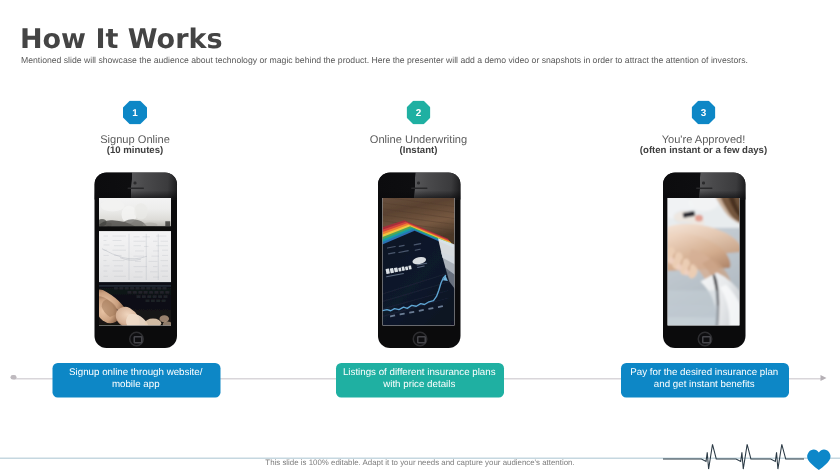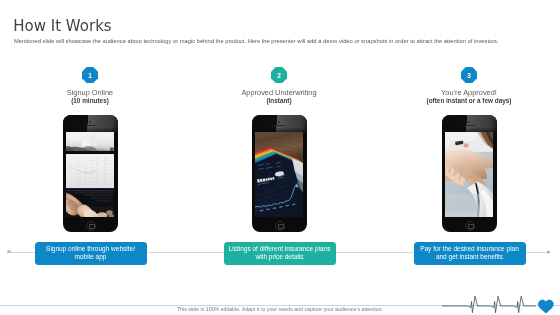--- a/index.html
+++ b/index.html
@@ -1,20 +1,20 @@
 <!DOCTYPE html>
 <html><head>
 <meta charset="utf-8">
 <style>
   html,body{margin:0;padding:0;}
   body{width:560px;height:315px;background:#ffffff;font-family:"Liberation Sans",sans-serif;overflow:hidden;position:relative;
        -webkit-font-smoothing:antialiased;}
   .slide{position:absolute;inset:0;background:#fff;}
 
-  .title{position:absolute;left:13.3px;top:17px;font-family:"DejaVu Sans",sans-serif;font-size:15px;font-weight:400;color:#444444;letter-spacing:0px;line-height:19px;}
+  .title{position:absolute;left:13.3px;top:17px;font-family:"DejaVu Sans",sans-serif;font-size:18px;font-weight:700;color:#444444;letter-spacing:0px;line-height:19px;}
   .subtitle{position:absolute;left:14px;top:37.6px;width:520px;font-size:5.78px;line-height:7px;color:#595959;}
 
   
   .col{position:absolute;top:0;width:190px;height:315px;}
   .badge{position:absolute;top:67px;width:16px;height:16px;left:50%;margin-left:-8px;
          clip-path:polygon(29.3% 0%,70.7% 0%,100% 29.3%,100% 70.7%,70.7% 100%,29.3% 100%,0% 70.7%,0% 29.3%);
          color:#fff;font-size:6.6px;font-weight:600;display:flex;align-items:center;justify-content:center;}
   .head{position:absolute;top:88px;left:0;right:0;text-align:center;font-size:7.4px;color:#5b5b5b;font-weight:400;}
   .sub{position:absolute;top:97px;left:0;right:0;text-align:center;font-size:6.4px;color:#3d3d3d;font-weight:700;}
 
@@ -183,21 +183,21 @@
     <div class="cap" style="background:#0d87c6">
         <span>Signup online through website/
 mobile app</span>
       </div>
   </div>
 
   <div class="col" style="left:184px">
     <div class="badge" style="background:#1fb0a2">
         <span>2</span>
       </div>
-    <div class="head">Approved Underwriting</div>
+    <div class="head">Online Underwriting</div>
     <div class="sub">(Instant)</div>
     <div class="phone">
       <div class="glare"></div>
       <div class="cam"></div>
       <div class="speaker"></div>
       <div class="screen">
         <svg viewBox="0 0 48 86" preserveAspectRatio="none">
           <defs>
             <filter id="bl2" x="-10%" y="-10%" width="120%" height="120%">
                 <feGaussianBlur stdDeviation="0.35"></feGaussianBlur>

